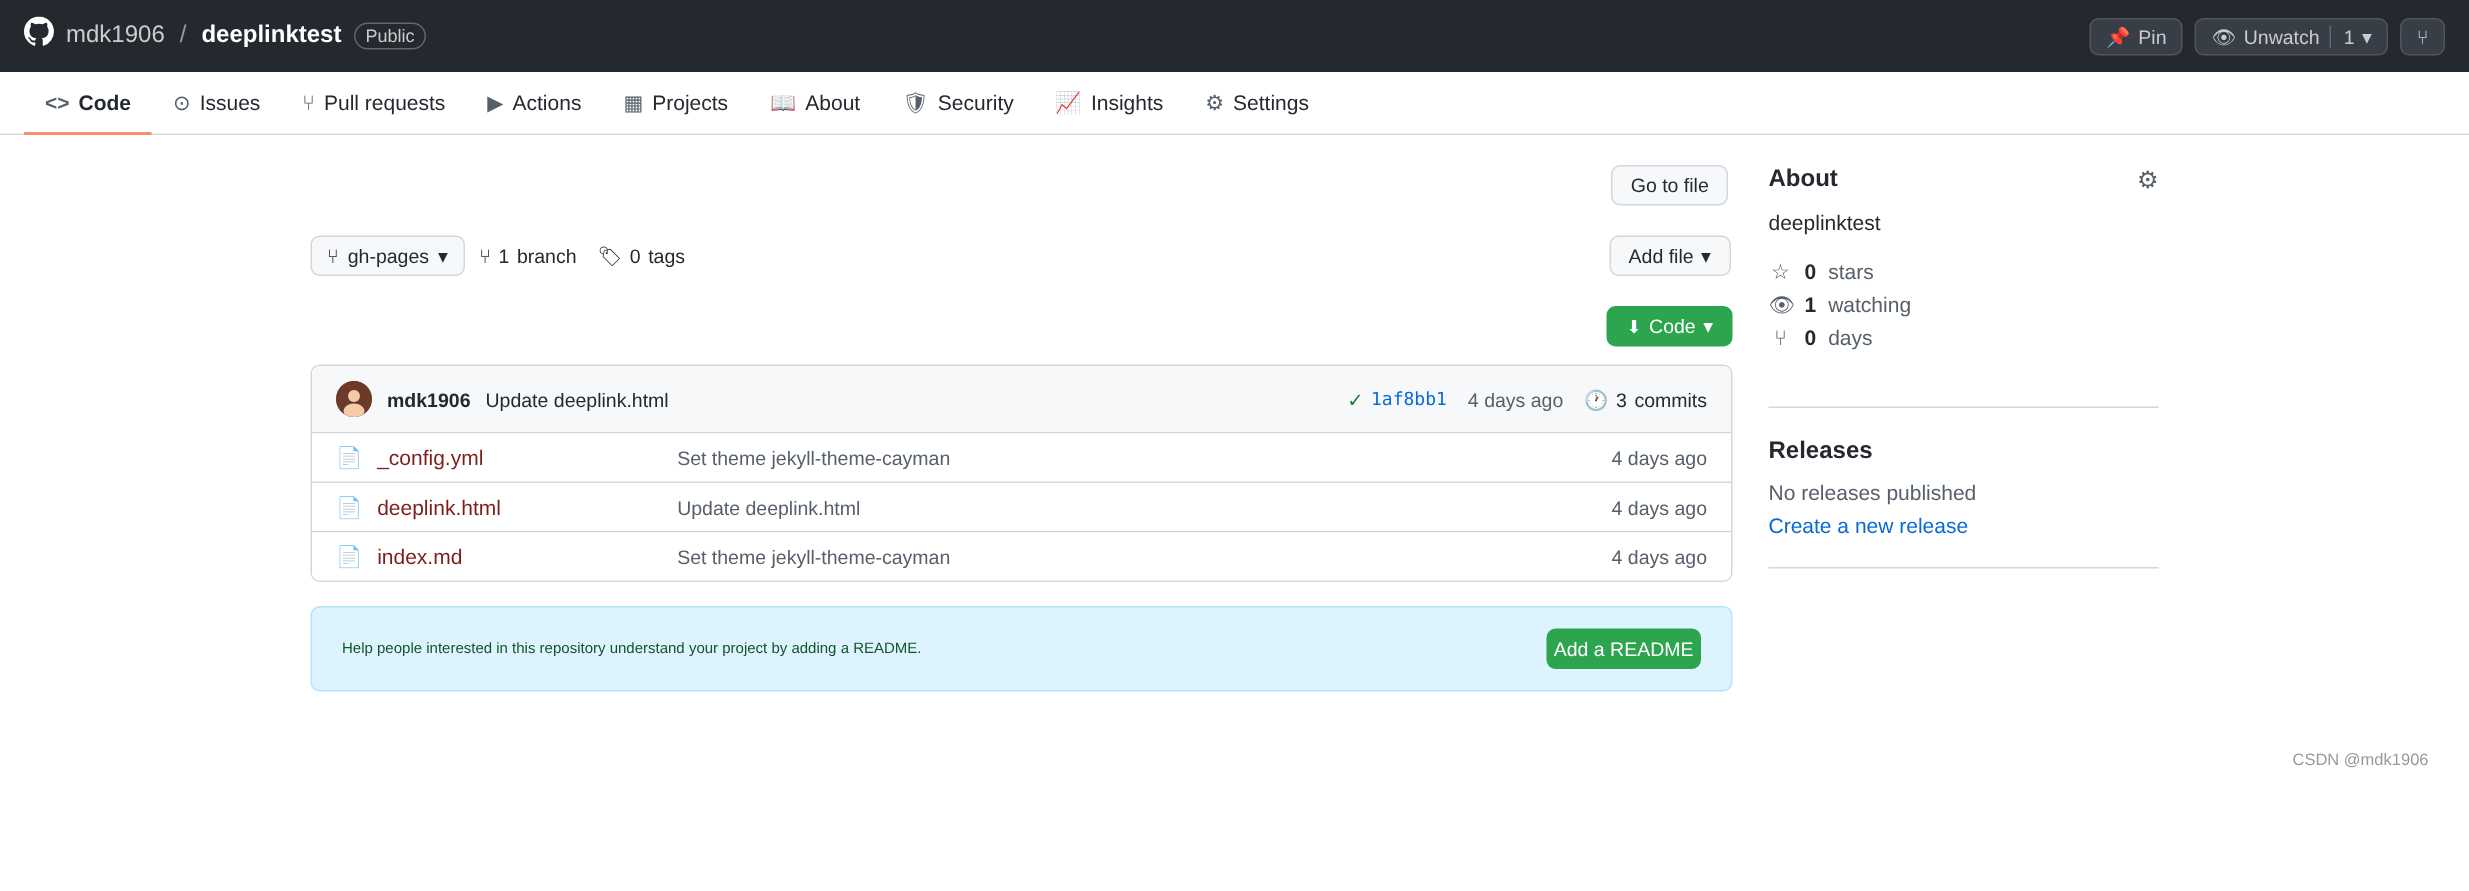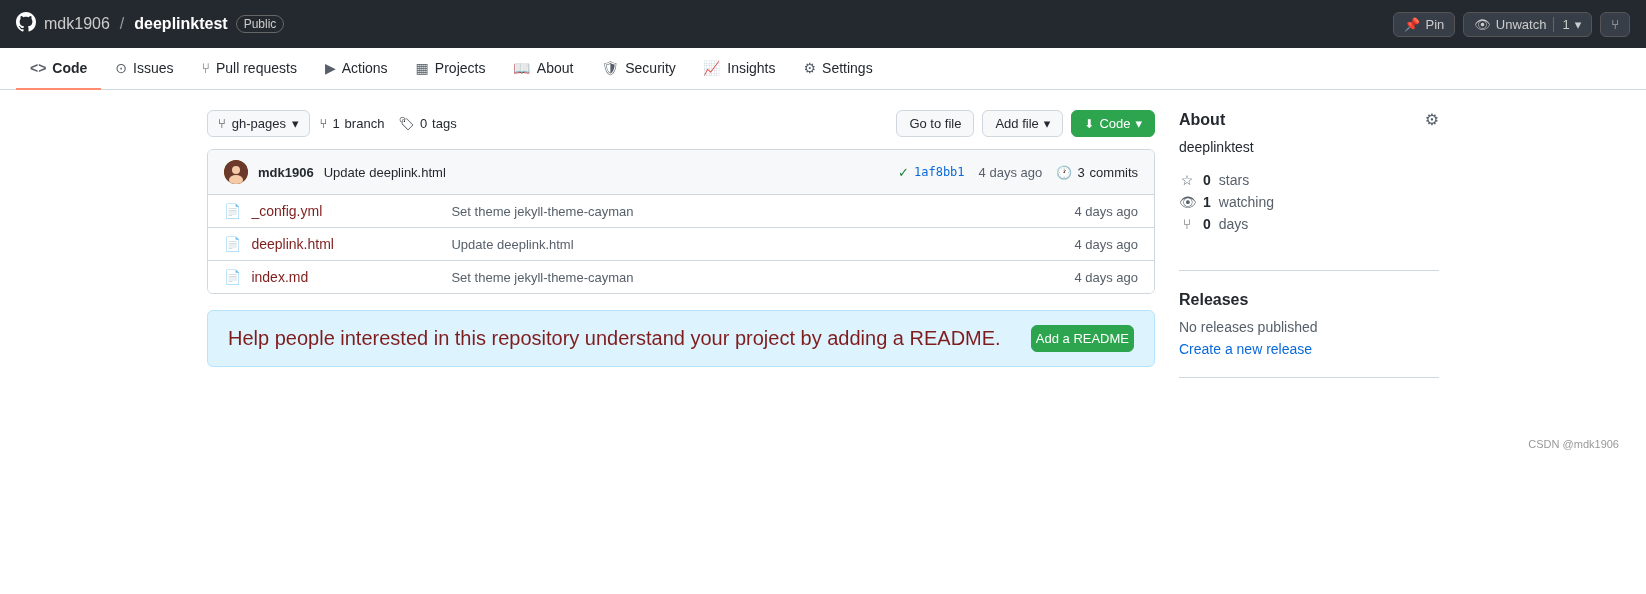--- a/index.html
+++ b/index.html
@@ -65,21 +65,21 @@
       display: flex; align-items: center; gap: 14px;
     }
     .branch-link {
       display: flex; align-items: center; gap: 5px;
       color: #24292f; font-size: 13px; text-decoration: none; font-weight: 500;
     }
     .tag-link {
       display: flex; align-items: center; gap: 5px;
       color: #24292f; font-size: 13px; text-decoration: none; font-weight: 500;
     }
-    .branch-bar-right { display: flex; align-items: center; gap: 8px; }
+    .branch-bar-right { display: flex; align-items: center; gap: 20px; flex-direction: column; }
     .btn-secondary {
       display: flex; align-items: center; gap: 5px;
       border: 1px solid #d0d7de; border-radius: 6px;
       padding: 5px 12px; font-size: 13px; cursor: pointer;
       background: #f6f8fa; color: #24292f; font-weight: 500;
     }
     .btn-primary {
       display: flex; align-items: center; gap: 5px;
       border: 1px solid #2da44e; border-radius: 6px;
       padding: 5px 12px; font-size: 13px; cursor: pointer;
@@ -128,21 +128,21 @@
     .file-commit-msg { flex: 1; color: #57606a; font-size: 13px; }
     .file-time { color: #57606a; font-size: 13px; white-space: nowrap; }
 
     
     .readme-banner {
       margin-top: 16px;
       border: 1px solid #b6e3ff; border-radius: 6px;
       background: #ddf4ff; padding: 14px 20px;
       display: flex; align-items: center; justify-content: space-between;
     }
-    .readme-text { font-size: 20px; color: #7f1d1d; }
+    .readme-text { font-size: 10px; color: #14532d; }
     .btn-add-readme {
       border: 1px solid #2da44e; border-radius: 6px;
       padding: 5px 4px; font-size: 13px; cursor: pointer;
       background: #2da44e; color: #fff; font-weight: 500;
     }
 
     
     .sidebar { width: 260px; flex-shrink: 0; }
 
     .about-section { margin-bottom: 35px; }

